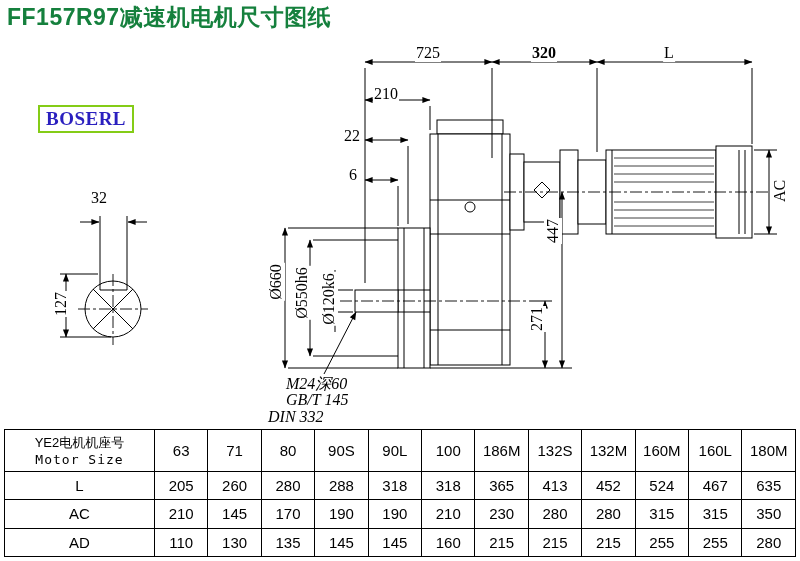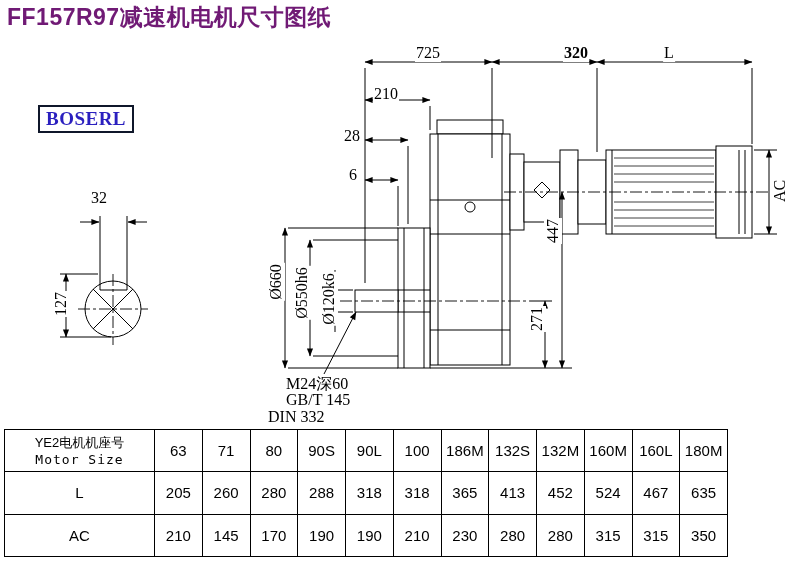--- a/index.html
+++ b/index.html
@@ -1,31 +1,31 @@
 <!DOCTYPE html>
 <html><head>
 <meta charset="utf-8">
 <style>
   * { box-sizing: border-box; }
   html,body { margin:0; padding:0; }
   body { width:800px; height:561px; position:relative; background:#ffffff; color:#000;
          font-family:"Liberation Sans", sans-serif; overflow:hidden; }
   #title { position:absolute; left:7px; top:2px; font-size:23px; font-weight:bold;
-           color:#701a75; letter-spacing:0.5px; white-space:nowrap; }
-  #logo { position:absolute; left:38px; top:105px; width:96px; height:28px; border:2px solid #0f172a;
+           color:#15803d; letter-spacing:0.5px; white-space:nowrap; }
+  #logo { position:absolute; left:38px; top:105px; width:96px; height:28px; border:2px solid #84cc16;
           display:flex; align-items:center; justify-content:center;
           font-family:"Liberation Serif", serif; font-weight:bold; font-size:19px;
           color:#2a1fbf; letter-spacing:0.5px; }
   #drawing-svg { position:absolute; left:0; top:0; }
   .dim { position:absolute; transform:translate(-50%,-50%); font-family:"Liberation Serif", serif;
          font-size:16px; white-space:nowrap; background:#fff; padding:0 1px; }
   .rot { transform:translate(-50%,-50%) rotate(-90deg); }
   .b   { font-weight:bold; }
-  .note { position:absolute; font-family:"Liberation Serif", serif; font-size:16px; white-space:nowrap; }
-  #dim-table { position:absolute; left:4px; top:429px; width:724px; height:128px;
+  .note { position:absolute; font-family:"Liberation Serif", serif; font-size:16px; white-space:nowrap;font-style:italic; }
+  #dim-table { position:absolute; left:4px; top:429px; width:792px; height:128px;
                border-collapse:collapse; table-layout:fixed; font-size:15px; }
   #dim-table th, #dim-table td { border:1px solid #000; text-align:center; vertical-align:middle;
                padding:0; font-weight:normal; }
   #dim-table .hrow { height:42px; }
   .hcn { font-size:13px; }
   .hen { font-family:"DejaVu Sans Mono", monospace; font-size:13px; letter-spacing:1px; }
 </style>
 </head>
 <body>
 
@@ -130,24 +130,24 @@
 
     <g stroke="#000" stroke-width="0.9" fill="none" stroke-dasharray="12 3 3 3">
       <line x1="340" y1="301" x2="530" y2="301"></line>
       <line x1="504" y1="192" x2="772" y2="192"></line>
       <line x1="78" y1="309" x2="148" y2="309"></line>
       <line x1="113" y1="274" x2="113" y2="345"></line>
     </g>
   </svg>
 
   <span class="dim" style="left:428px;top:53px">725</span>
-  <span class="dim b" style="left:576px;top:53px">320</span>
+  <span class="dim b" style="left:544px;top:53px">320</span>
   <span class="dim" style="left:669px;top:53px">L</span>
   <span class="dim" style="left:386px;top:94px">210</span>
-  <span class="dim" style="left:352px;top:136px">28</span>
+  <span class="dim" style="left:352px;top:136px">22</span>
   <span class="dim" style="left:353px;top:175px">6</span>
   <span class="dim rot" style="left:553px;top:231px">447</span>
   <span class="dim rot" style="left:537px;top:319px">271</span>
   <span class="dim rot" style="left:780px;top:191px">AC</span>
   <span class="dim rot" style="left:276px;top:282px">Ø660</span>
   <span class="dim rot" style="left:302px;top:293px">Ø550h6</span>
   <span class="dim rot" style="left:329px;top:299px">Ø120k6</span>
   <span class="dim" style="left:99px;top:198px">32</span>
   <span class="dim rot" style="left:61px;top:304px">127</span>
   <span class="note" style="left:286px;top:374px">M24深60</span>
@@ -213,14 +213,29 @@
       <td>190</td>
       <td>190</td>
       <td>210</td>
       <td>230</td>
       <td>280</td>
       <td>280</td>
       <td>315</td>
       <td>315</td>
       <td>350</td>
     </tr>
+    <tr>
+      <td>AD</td>
+      <td>110</td>
+      <td>130</td>
+      <td>135</td>
+      <td>145</td>
+      <td>145</td>
+      <td>160</td>
+      <td>215</td>
+      <td>215</td>
+      <td>215</td>
+      <td>255</td>
+      <td>255</td>
+      <td>280</td>
+    </tr>
   </tbody>
 </table>
 
 </body></html>

